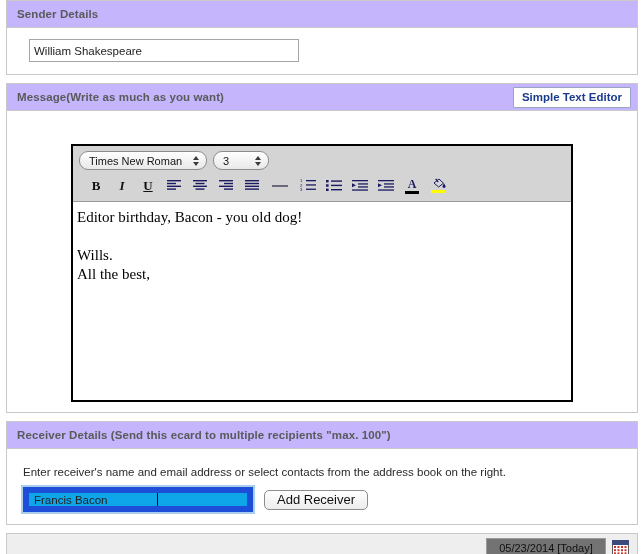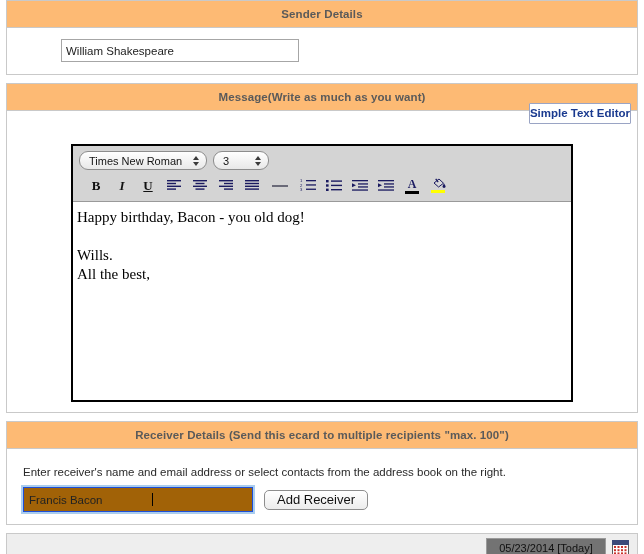--- a/index.html
+++ b/index.html
@@ -23,29 +23,28 @@
   }
 
   
   .section {
     margin: 0 6px;
     border: 1px solid #c9c9c9;
     background: #ffffff;
     box-sizing: border-box;
   }
   .section-head {
-    background: #fdba74;
+    background: #c4b5fd;
     border-bottom: 1px solid #c9c9c9;
     height: 27px;
     display: flex;
     align-items: center;
     padding: 0 10px;
     box-sizing: border-box;
     position: relative;
-    justify-content: center;
   }
   .section-head-title {
     font-size: 11.5px;
     font-weight: bold;
     color: #5a5a5a;
     letter-spacing: 0.1px;
     white-space: nowrap;
   }
   .section-body {
     background: #ffffff;
@@ -67,49 +66,49 @@
     box-sizing: border-box;
     outline: none;
     border-radius: 0;
   }
   .txt::placeholder { color: #9a9a9a; }
 
   .row { display: flex; align-items: center; }
 
   
   .sender-row { padding-left: 12px; }
-  #sender-name { width: 238px; margin-left: 32px; }
+  #sender-name { width: 270px; }
   #sender-email {
     width: 238px;
     margin-left: 16px;
     position: relative;
   }
   .email-wrap { position: relative; margin-left: 16px; }
   .squiggle {
     position: absolute;
     left: 5px;
     bottom: 3px;
     width: 58px;
     height: 3px;
     pointer-events: none;
     overflow: hidden;
   }
 
   
   .ste-btn {
     position: absolute;
     right: 6px;
-    top: 19px;
+    top: 3px;
     border: 1px solid #9aa4c4;
     background: #ffffff;
     color: #1a3a8f;
     font-size: 11.5px;
     font-weight: bold;
     font-family: "Liberation Sans", sans-serif;
-    padding: 3px 0;
+    padding: 3px 8px;
     line-height: 13px;
     cursor: pointer;
     border-radius: 1px;
   }
 
   
   .editor-outer {
     padding: 10px 0 10px 0;
     display: flex;
     justify-content: center;
@@ -200,23 +199,23 @@
   
   .recv-hint {
     font-size: 11.5px;
     color: #2a2a2a;
     padding: 2px 0 9px 6px;
   }
   .recv-row { display: flex; align-items: center; padding-left: 6px; }
   #recv-name {
     width: 230px;
     height: 25px;
-    border: 1px solid #1d4ed8;
+    border: 6px solid #1d4ed8;
     box-shadow: 0 0 0 2px #aacdee;
-    background: #a16207;
+    background: #0ea5e9;
     position: relative;
     gap: 48px;
   }
   .caret {
     display: inline-block;
     width: 1px;
     height: 13px;
     background: #000;
     vertical-align: -2px;
     margin-left: 1px;
@@ -458,21 +457,21 @@
                   </g>
                 </svg>
                 <span style="display:block;width:14px;height:3px;background:#ffff00;margin-top:1px;"></span>
               </span>
             </span>
 
           </div>
         </div>
 
         <div class="editor-body">
-          <p>Happy birthday, Bacon - you old dog!</p>
+          <p>Editor birthday, Bacon - you old dog!</p>
           <p class="blank"></p>
           <p>Wills.</p>
           <p>All the best,</p>
         </div>
 
       </div>
     </div>
   </div>
 
   <div class="gap"></div>

